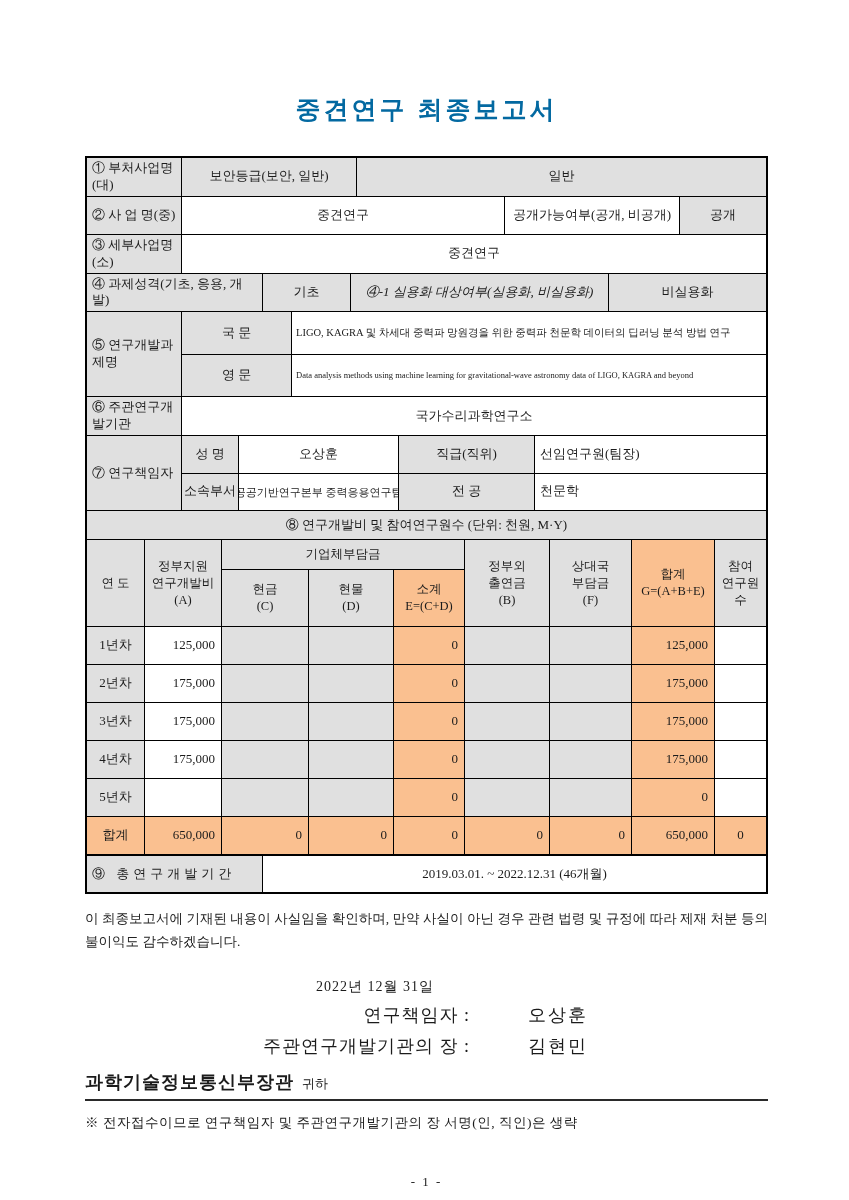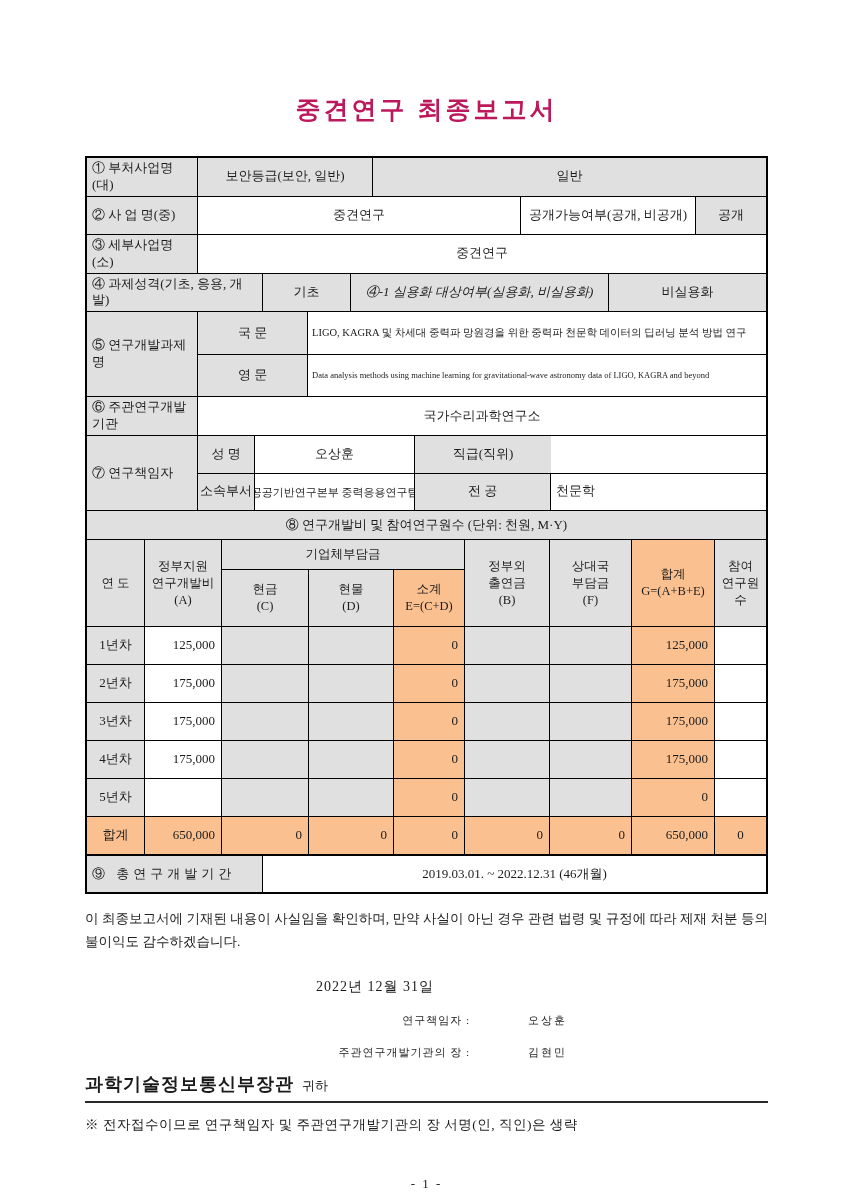--- a/index.html
+++ b/index.html
@@ -18,21 +18,21 @@
     overflow:hidden;
   }
   .content{position:absolute;left:85px;top:0;width:683px;}
   .doc-title{
     margin-top:93px;
     text-align:center;
     font-family:"Liberation Sans","DejaVu Sans",sans-serif;
     font-weight:bold;
     font-size:25px;
     letter-spacing:3px;
-    color:#be185d;
+    color:#0369a1;
   }
   
   .tbl{margin-top:30px;width:683px;border:2px solid var(--border);box-sizing:border-box;}
   .row{display:flex;border-bottom:1px solid var(--border);align-items:stretch;}
   .row:last-child{border-bottom:none;}
   .row.tthick{border-top:1px solid var(--border);}
   .c{
     border-right:1px solid var(--border);
     display:flex;align-items:center;justify-content:center;
     padding:2px 5px;box-sizing:border-box;
@@ -49,36 +49,36 @@
   .obg{background:var(--cell-orange);}
   .lab{background:var(--cell-gray);}
   .bhead{white-space:pre-line;font-size:12.5px;line-height:1.35;}
   .tight{padding:2px 2px;}
   .nowrap{white-space:nowrap;overflow:hidden;}
   .kor-title{font-size:10.5px;white-space:nowrap;overflow:hidden;padding-left:4px;}
   .eng-title{font-size:8.5px;white-space:nowrap;overflow:hidden;padding-left:4px;}
   .dept-val{font-size:11px;}
   
   .f1{flex:1;min-width:0;}
-  .w105{width:111px;font-family:Liberation Serif, serif;}.w110{width:110px;}.w323{width:323px;}.w175{width:175px;}
+  .w105{width:95px;font-family:Liberation Serif, serif;}.w110{width:110px;}.w323{width:323px;}.w175{width:175px;}
   .w222{width:176px;}.w88{width:88px;}.w258{width:258px;font-style:italic;}
   .w57{width:57px;}.w160{width:160px;}.w136{width:136px;}
   .w58{width:58px;}.w77{width:77px;}.w87{width:87px;}.w85{width:85px;}
   .w71{width:71px;}.w82{width:82px;}.w83{width:83px;}
   
   .h37{min-height:37px;}.h34{min-height:34px;}.h28{min-height:28px;}
   .h36{min-height:36px;}.h84{min-height:84px;}.h74{min-height:74px;}.h86{min-height:86px;}
   .gtop{height:30px;border-bottom:1px solid var(--border);width:100%;}
   
   .declaration{
     font-size:13.5px;line-height:1.7;
     text-align:justify;word-break:keep-all;color:#222;
   }
   .sig-date{width:580px;text-align:center;margin-top:24px;font-size:14px;letter-spacing:1px;}
-  .sig-row{display:flex;margin-top:17px;font-size:11px;}
+  .sig-row{display:flex;margin-top:7px;font-size:18px;}
   .sig-label{width:385px;text-align:right;letter-spacing:1px;}
   .sig-name{margin-left:58px;letter-spacing:2px;}
   .recipient{
     margin-top:12px;border-bottom:2px solid #2a2a2a;padding-bottom:5px;
     display:flex;align-items:baseline;
   }
   .recipient-main{font-size:18px;font-weight:bold;letter-spacing:1px;}
   .recipient-honorific{font-size:13px;margin-left:8px;}
   .note{margin-top:13px;font-size:13.5px;letter-spacing:0.5px;}
   .pagenum{margin-top:42px;text-align:center;font-size:13px;letter-spacing:2px;}
@@ -137,20 +137,21 @@
         <div class="c f1">국가수리과학연구소</div>
       </div>
 
       <div class="row h74">
         <div class="c lab left w105">⑦ 연구책임자</div>
         <div class="stack f1">
           <div class="srow bb">
             <div class="c lab w57 tight">성 명</div>
             <div class="c w160">오상훈</div>
             <div class="c lab w136">직급(직위)</div>
+            <div class="c left f1">선임연구원(팀장)</div>
           </div>
           <div class="srow">
             <div class="c lab w57 tight">소속부서</div>
             <div class="c w160 tight nowrap dept-val">공공기반연구본부 중력응용연구팀</div>
             <div class="c lab w136">전 공</div>
             <div class="c left f1">천문학</div>
           </div>
         </div>
       </div>
 

